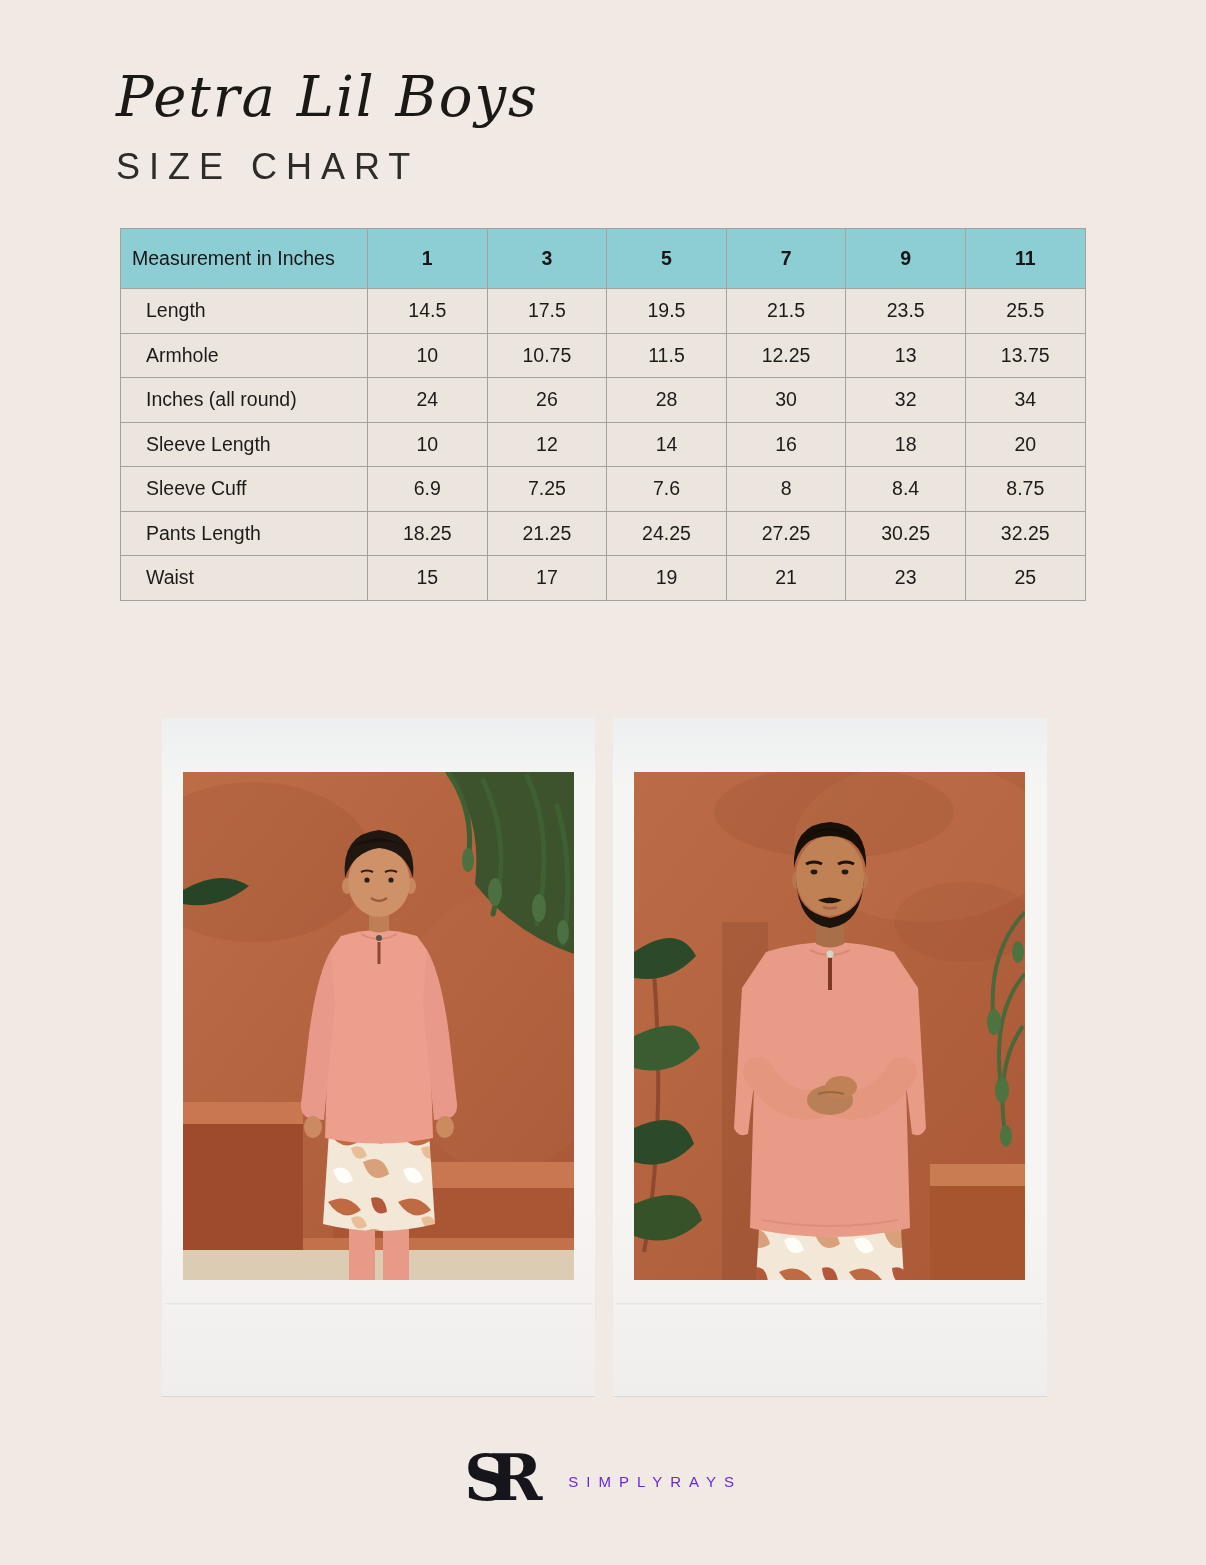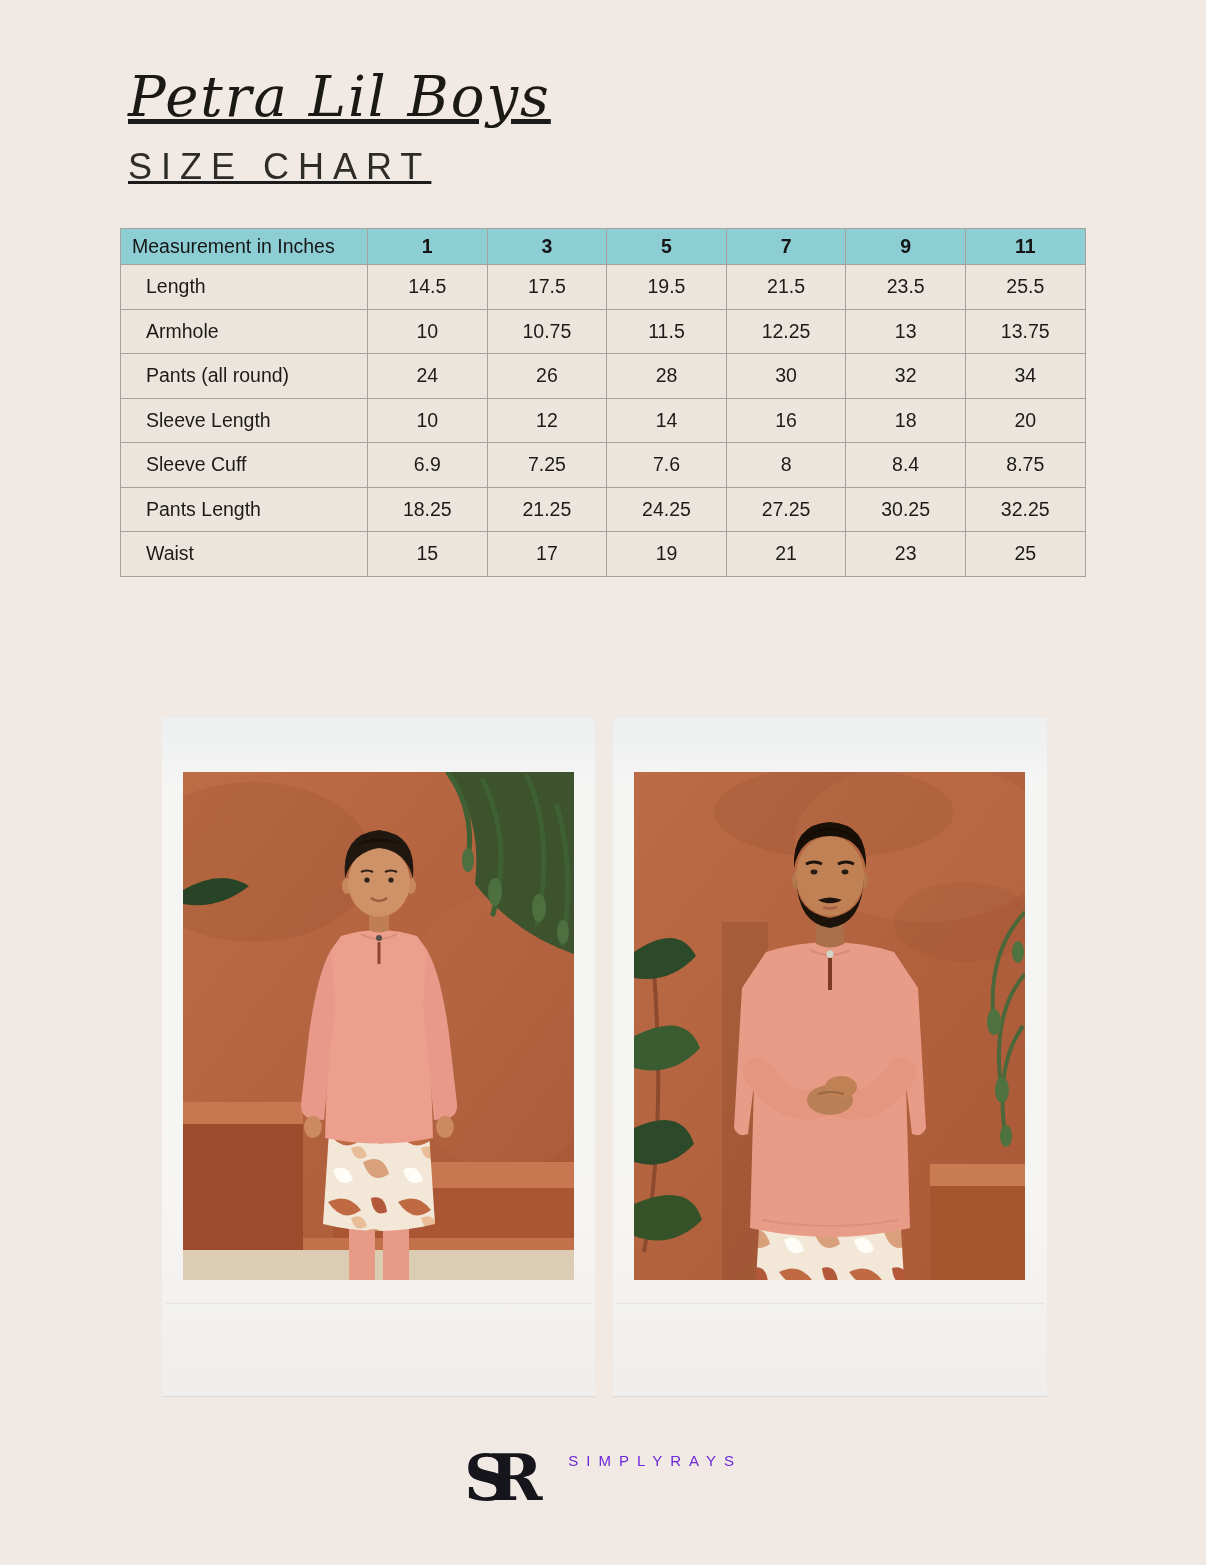--- a/index.html
+++ b/index.html
@@ -8,21 +8,21 @@
   body {
     position:relative;
     width:1206px; height:1565px;
     background:#f1e9e3;
     font-family:"Liberation Sans", sans-serif;
     color:#1d1b19;
     overflow:hidden;
   }
 
   
-  .title-block { position:absolute; left:128px; top:62px;text-decoration:underline; }
+  .title-block { position:absolute; left:116px; top:62px; }
   .script-title {
     font-family:"DejaVu Serif", serif;
     font-style:italic;
     font-size:56px;
     line-height:1.25;
     color:#1b1915;
     letter-spacing:2px;
   }
   .sub-title {
     margin-top:14px;
@@ -39,21 +39,21 @@
     border-collapse:collapse;
     table-layout:fixed;
     font-size:19.5px;
   }
   .size-table th, .size-table td {
     border:1px solid #a5a19c;
     text-align:center;
     vertical-align:middle;
   }
   .size-table thead th {
-    height:36px;
+    height:60px;
     background:#8cced4;
     font-weight:bold;
     color:#161616;
   }
   .size-table thead th.label-col {
     font-weight:normal;
     text-align:left;
     padding-left:11px;
   }
   .size-table tbody td {
@@ -83,21 +83,21 @@
   .polaroid .photo svg { display:block; width:100%; height:100%; }
   .polaroid .crease {
     position:absolute; left:3px; right:3px; top:585px;
     height:3px;
     background:linear-gradient(180deg, rgba(130,132,138,0.14), rgba(255,255,255,0.4));
   }
 
   
   .brand {
     position:absolute; left:0; top:1446px; width:100%;
-    display:flex; align-items:flex-start; justify-content:center;
+    display:flex; align-items:center; justify-content:center;
     gap:26px;
   }
   .monogram {
     font-family:"DejaVu Serif", serif;
     font-weight:bold;
     font-size:64px;
     line-height:1;
     letter-spacing:-0.33em;
     padding-right:0.33em;
     color:#17151c;
@@ -151,21 +151,21 @@
       <tr>
         <td class="label-col">Armhole</td>
         <td>10</td>
         <td>10.75</td>
         <td>11.5</td>
         <td>12.25</td>
         <td>13</td>
         <td>13.75</td>
       </tr>
       <tr>
-        <td class="label-col">Pants (all round)</td>
+        <td class="label-col">Inches (all round)</td>
         <td>24</td>
         <td>26</td>
         <td>28</td>
         <td>30</td>
         <td>32</td>
         <td>34</td>
       </tr>
       <tr>
         <td class="label-col">Sleeve Length</td>
         <td>10</td>

